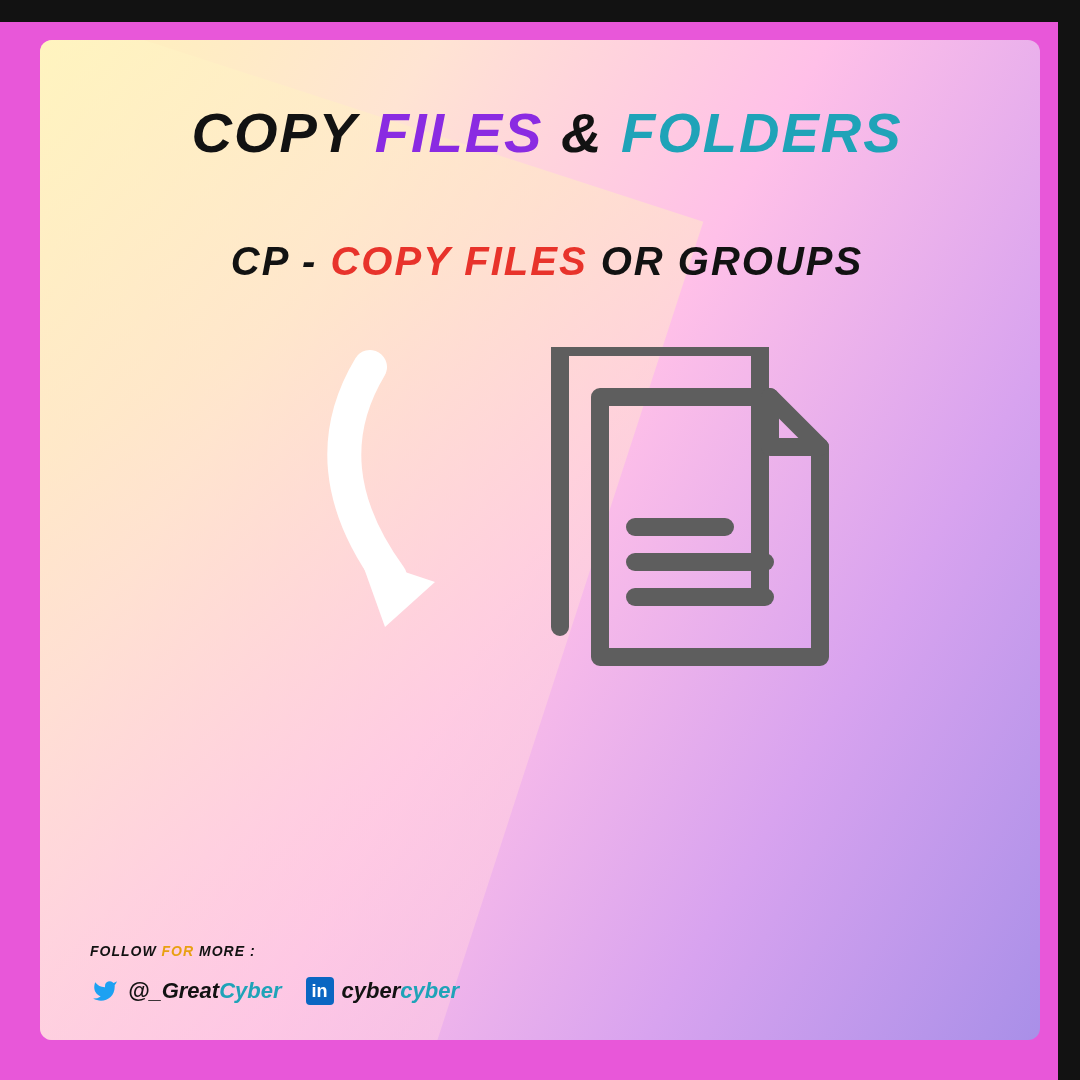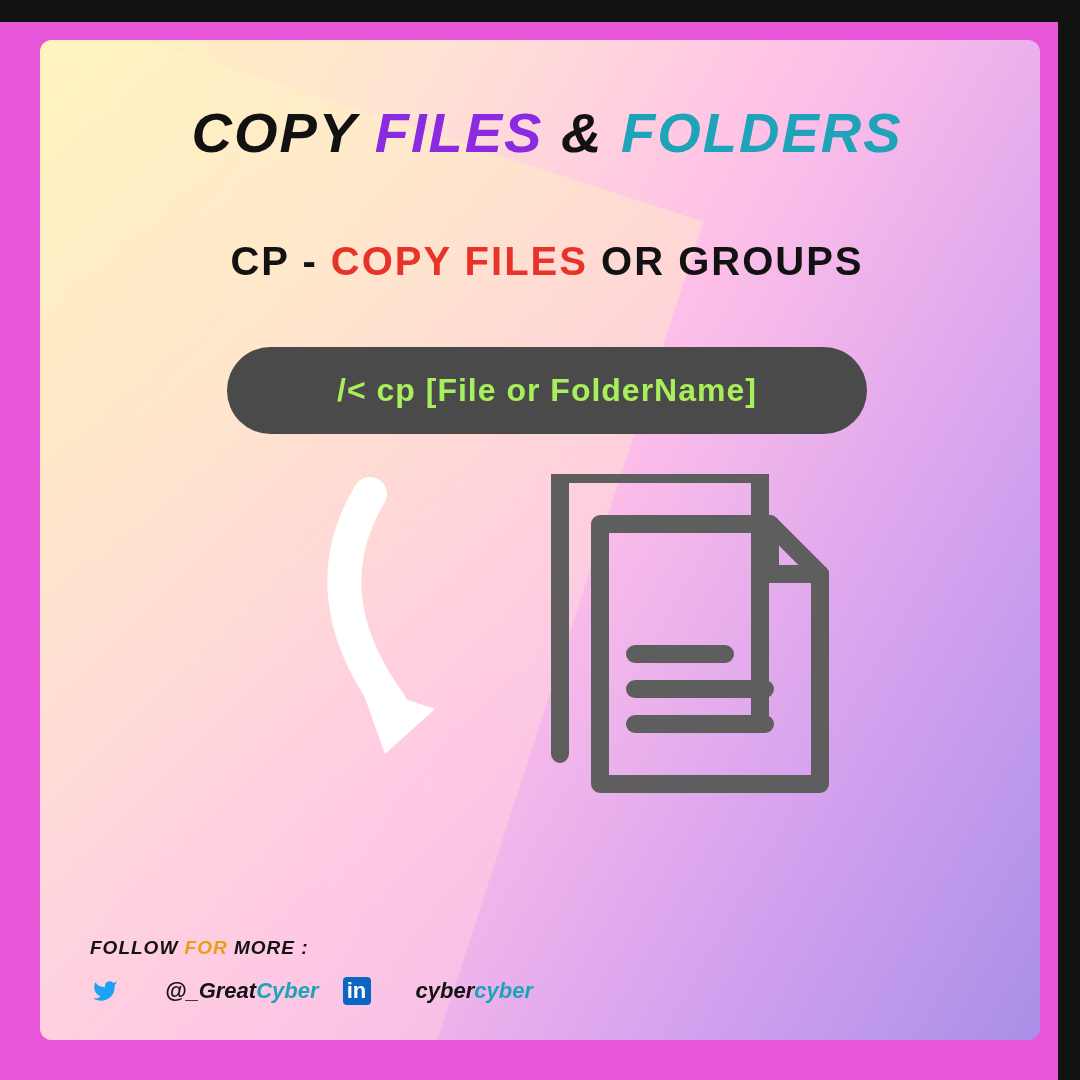--- a/index.html
+++ b/index.html
@@ -50,20 +50,21 @@
     .title .w3 { color: #1fa3b8; }
     .subtitle {
       font-family: 'Arial Black', Arial, sans-serif;
       font-weight: 900;
       font-size: 40px;
       letter-spacing: 2px;
       text-align: center;
       line-height: 1.8;
       text-transform: uppercase;
       margin-bottom: 50px;
+      font-style: italic;
     }
     .subtitle .black { color: #121212; }
     .subtitle .red { color: #e8332b; }
     .subtitle .orange { color: #e87a12; }
     .cmd {
       background: #4a4a4a;
       border-radius: 45px;
       padding: 25px 50px;
       max-width: 640px;
       margin: 0 auto 40px auto;
@@ -83,49 +84,49 @@
     }
     .footer {
       position: absolute;
       bottom: 35px;
       left: 50px;
       z-index: 3;
     }
     .follow {
       font-family: 'Arial Black', Arial, sans-serif;
       font-weight: 900;
-      font-size: 19px;
+      font-size: 14px;
       letter-spacing: 1px;
       text-transform: uppercase;
       margin-bottom: 18px;
       font-style: italic;
     }
     .follow .f1 { color: #121212; }
     .follow .f2 { color: #e8a012; }
     .follow .f3 { color: #121212; }
     .socials { display: flex; align-items: center; gap: 12px; }
     .social-item { display: flex; align-items: center; gap: 8px; }
     .handle {
       font-family: 'Arial Black', Arial, sans-serif;
       font-weight: 900;
       font-size: 22px;
       font-style: italic;
     }
-    .h1a { color: #121212; margin-left: 37px; }
+    .h1a { color: #121212; }
     .h1b { color: #1fa3b8; }
     .linkedin-box {
       width: 28px; height: 28px;
       background: #0a66c2;
       border-radius: 4px;
       display: flex;
       align-items: center;
       justify-content: center;
       color: white;
       font-weight: 900;
-      font-size: 22px;
+      font-size: 18px;
       font-family: Arial, sans-serif;
     }
   </style>
 </head>
 <body>
 
 <div class="top-bar"></div>
 <div class="right-bar"></div>
 
 <div class="card">
@@ -139,23 +140,20 @@
     </h1>
 
     <div class="subtitle">
       <div>
         <span class="black">cp -</span>
         <span class="red">Copy Files</span>
         <span class="black">or Groups</span>
       </div>
     </div>
 
-    <div class="cmd">
-      <span class="cmd-text">/&lt; cp [File or FolderName]</span>
-    </div>
 
     <div class="illustration">
       <svg width="600" height="320" viewBox="0 0 600 320">
 
         <path d="M 80 20 Q 20 120 100 230" stroke="white" stroke-width="34" fill="none" stroke-linecap="round"></path>
         <polygon points="70,210 145,235 95,280" fill="white"></polygon>
 
         <g stroke="#5e5e5e" stroke-width="18" fill="none" stroke-linejoin="round" stroke-linecap="round">
 
           <path d="M 270 0 L 470 0 L 470 250 M 270 0 L 270 280"></path>

